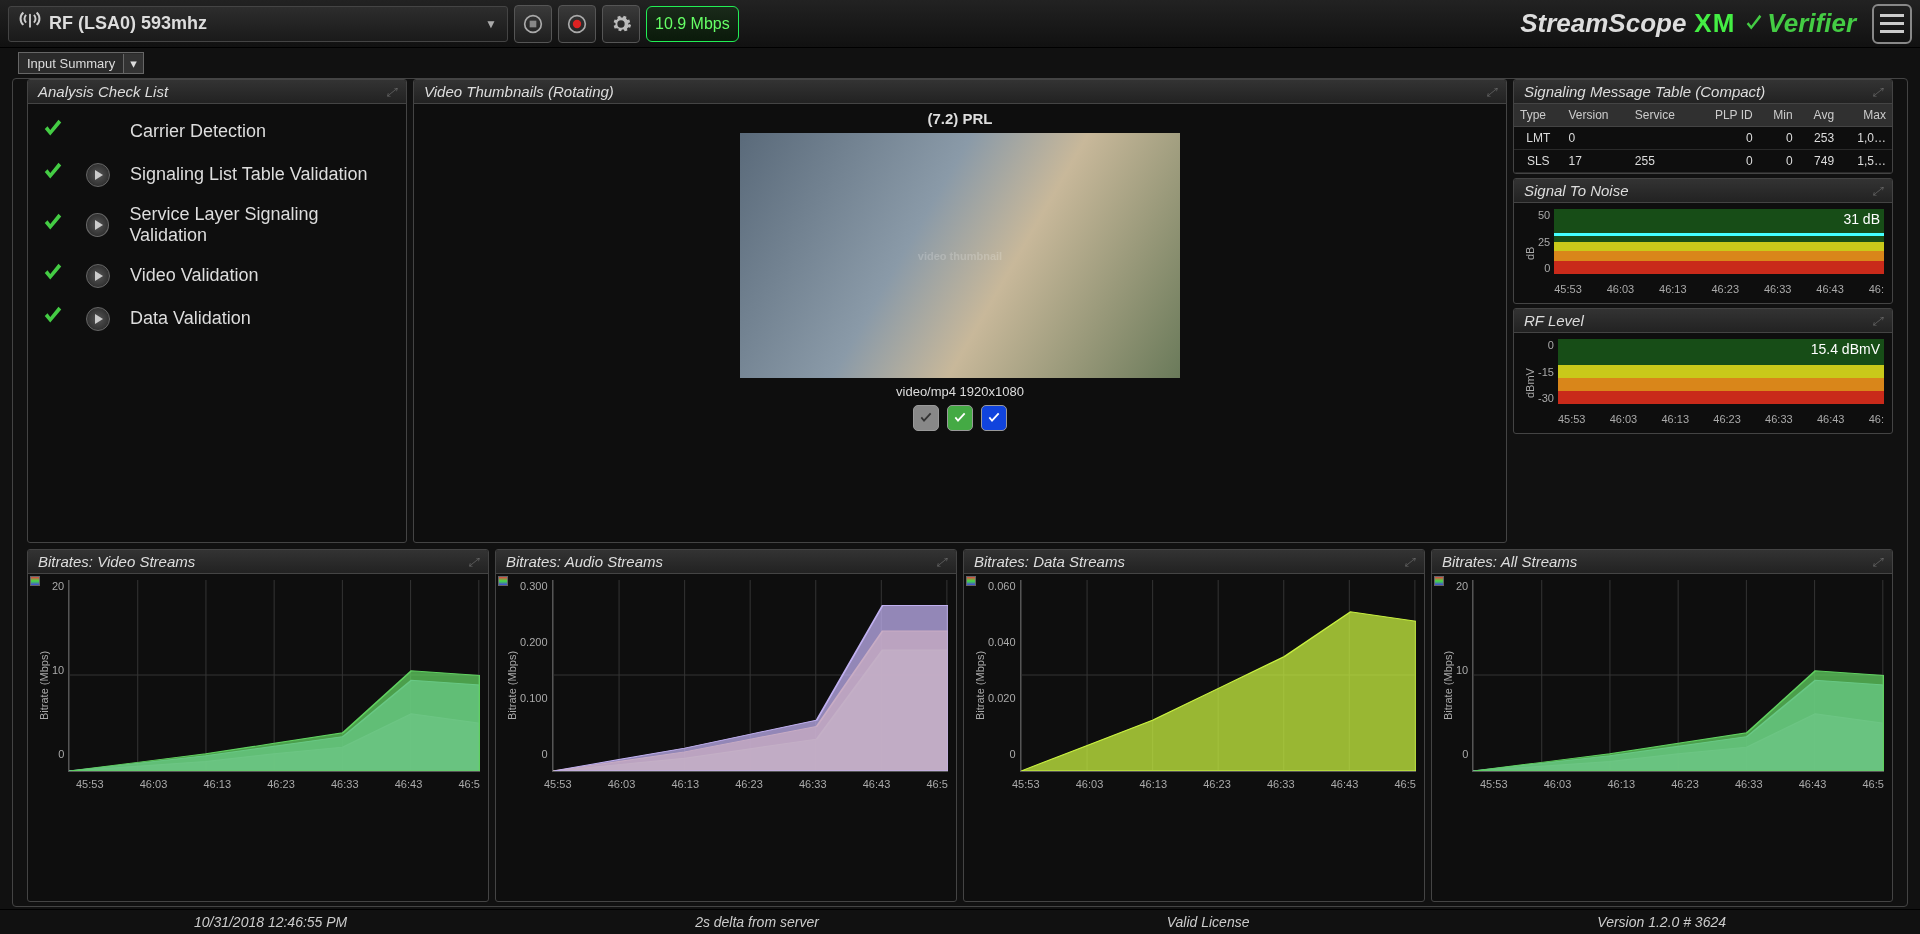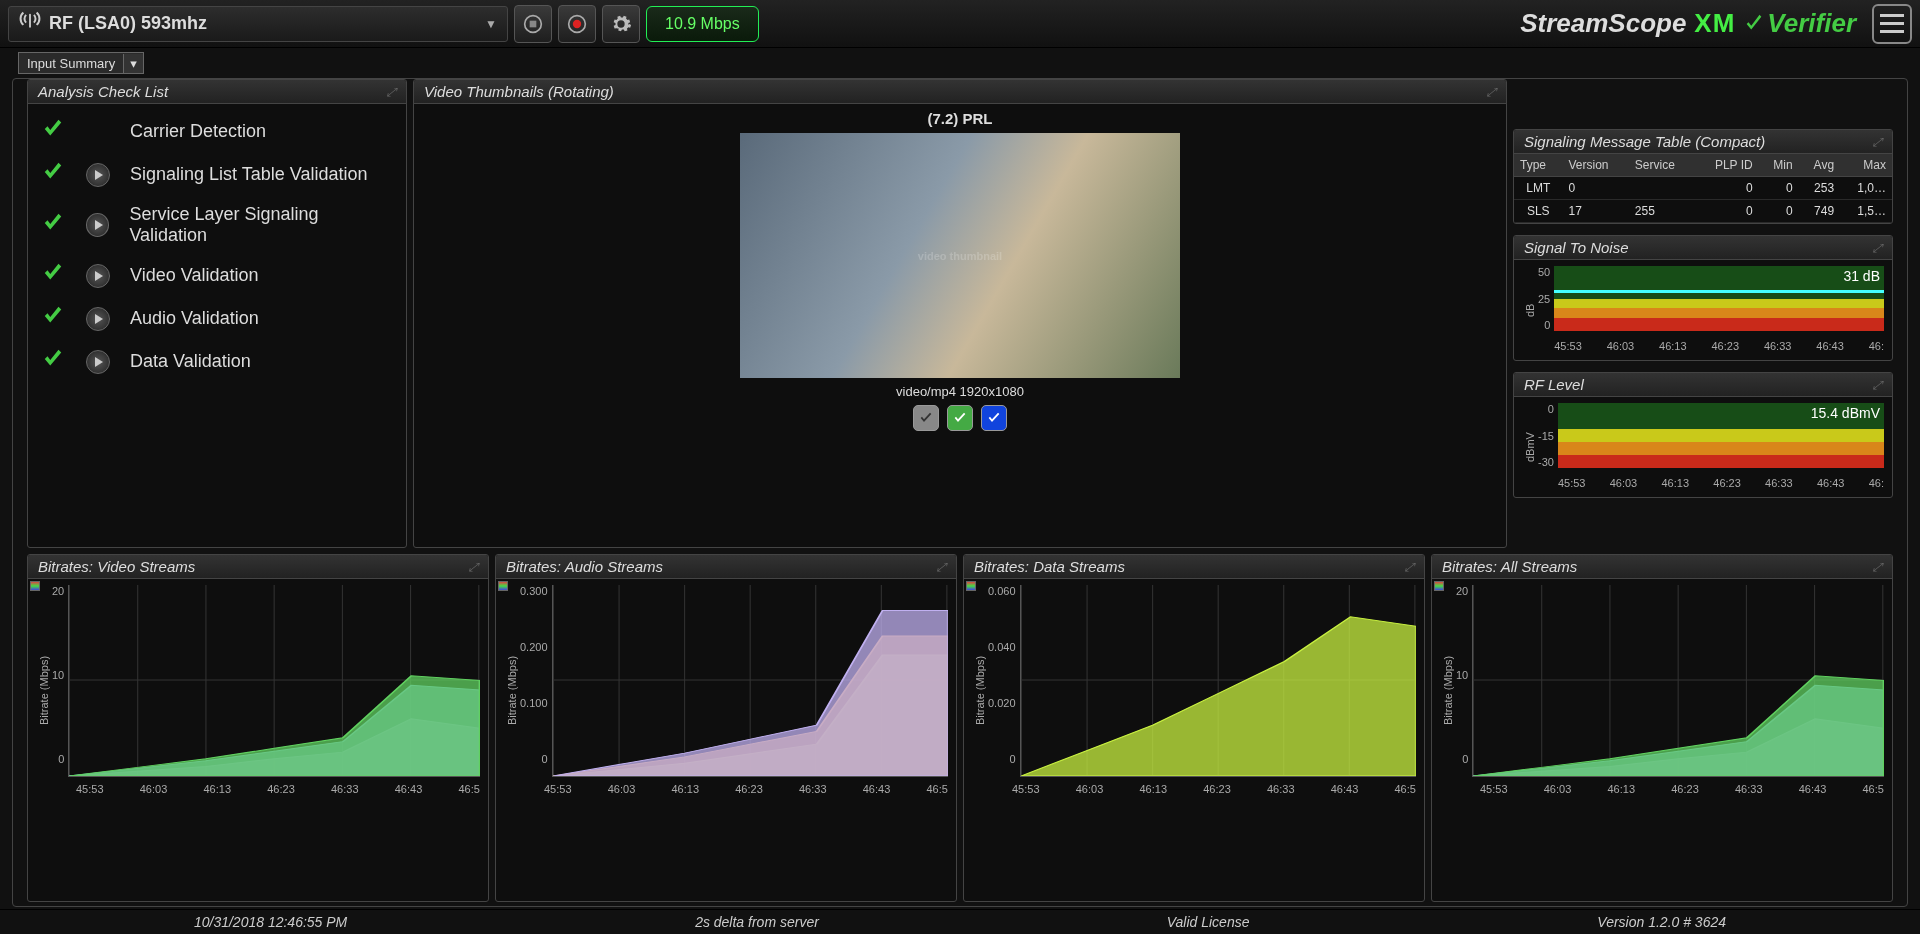--- a/index.html
+++ b/index.html
@@ -5,21 +5,21 @@
   * { box-sizing: border-box; margin: 0; padding: 0; }
   html, body { width: 100%; height: 100%; background: #111; color: #ddd; font-family: "Segoe UI", Arial, sans-serif; font-size: 13px; overflow: hidden; }
   body { display: flex; flex-direction: column; }
 
   
   .topbar { display: flex; align-items: center; gap: 6px; padding: 4px 8px; background: linear-gradient(#222,#111); border-bottom: 1px solid #000; height: 48px; }
   .rf-dropdown { flex: 0 0 500px; height: 36px; background: linear-gradient(#2d2d2d,#1a1a1a); border: 1px solid #444; border-radius: 3px; display: flex; align-items: center; gap: 8px; padding: 0 10px; font-size: 18px; font-weight: bold; }
   .rf-dropdown .antenna-icon svg { width: 22px; height: 22px; fill: #ccc; }
   .rf-dropdown .chev { margin-left: auto; font-size: 12px; color: #aaa; }
   .top-btn { width: 38px; height: 38px; background: linear-gradient(#3a3a3a,#1e1e1e); border: 1px solid #555; border-radius: 4px; display: flex; align-items: center; justify-content: center; }
-  .bitrate-box { height: 36px; padding: 0 18px; border: 1px solid #2e5; border-radius: 6px; background: linear-gradient(#1a2a1a,#0a1a0a); color: #6f6; font-size: 16px; display: flex; align-items: center; }
+  .bitrate-box { height: 36px; padding: 0 8px; border: 1px solid #2e5; border-radius: 6px; background: linear-gradient(#1a2a1a,#0a1a0a); color: #6f6; font-size: 16px; display: flex; align-items: center; }
   .brand { margin-left: auto; display: flex; align-items: center; gap: 8px; font-size: 26px; font-style: italic; font-weight: bold; }
   .brand .xm { color: #4e4; font-style: normal; font-weight: bold; letter-spacing: 1px; }
   .brand .verifier { color: #4c4; font-style: italic; }
   .menu-btn { width: 40px; height: 40px; border: 2px solid #888; border-radius: 6px; display: flex; flex-direction: column; justify-content: center; gap: 5px; padding: 6px; margin-left: 10px; }
   .menu-btn div { height: 3px; background: #ccc; }
 
   
   .subbar { padding: 4px 18px; }
   .sub-drop { display: inline-flex; align-items: center; border: 1px solid #666; background: #2a2a2a; font-size: 13px; height: 22px; }
   .sub-drop span { padding: 10px 8px; }
@@ -43,21 +43,21 @@
   .vid-wrap { display: flex; flex-direction: column; align-items: center; gap: 6px; }
   .vid-title { font-weight: bold; font-size: 15px; }
   .vid-box { width: 440px; height: 245px; background: linear-gradient(120deg,#5a6a7a,#8a9aa8 40%,#c8b89a 60%,#6a7a5a); display: flex; align-items: center; justify-content: center; color: rgba(255,255,255,0.2); font-size: 11px; font-weight: bold; }
   .tick-btn { width: 26px; height: 26px; border-radius: 5px; border: 1px solid #999; display: inline-flex; align-items: center; justify-content: center; margin: 0 2px; }
   .tick-btn.gray { background: #888; }
   .tick-btn.green { background: #4a4; }
   .tick-btn.blue { background: #14d; }
   .tick-btn svg { width: 16px; height: 16px; }
 
   
-  .rcol { display: flex; flex-direction: column; gap: 11px; justify-content: center; }
+  .rcol { display: flex; flex-direction: column; gap: 4px; }
   .sig-table { width: 100%; border-collapse: collapse; font-size: 12px; }
   .sig-table th { background: #303030; font-weight: normal; text-align: left; padding: 4px 6px; border-bottom: 1px solid #444; color: #ccc; }
   .sig-table td { padding: 4px 6px; border-bottom: 1px solid #2a2a2a; text-align: left; }
   .sig-table td.center { text-align: center; }
   .sig-table td.right, .sig-table th.right { text-align: right; }
 
   .mini-chart { position: relative; height: 88px; display: flex; }
   .mini-chart .ylab { writing-mode: vertical-rl; transform: rotate(180deg); font-size: 11px; color: #aaa; text-align: center; padding: 0 2px; }
   .mini-chart .yticks { display: flex; flex-direction: column; justify-content: space-between; font-size: 11px; color: #aaa; text-align: right; padding-right: 4px; height: 65px; }
   .mini-chart .plot { flex: 1; position: relative; }
@@ -166,27 +166,20 @@
             </svg></span>
           <span class="play-ico"></span>
           <span>Service Layer Signaling Validation</span>
         </div>
         <div class="check-row">
           <span class="check-ico"><svg viewBox="0 0 24 24">
               <path fill="#4c4" d="M3 12l6 7L21 5l-3-3L9 13l-3-4z"></path>
             </svg></span>
           <span class="play-ico"></span>
           <span>Video Validation</span>
-        </div>
-        <div class="check-row">
-          <span class="check-ico"><svg viewBox="0 0 24 24">
-              <path fill="#4c4" d="M3 12l6 7L21 5l-3-3L9 13l-3-4z"></path>
-            </svg></span>
-          <span class="play-ico"></span>
-          <span>Audio Validation</span>
         </div>
         <div class="check-row">
           <span class="check-ico"><svg viewBox="0 0 24 24">
               <path fill="#4c4" d="M3 12l6 7L21 5l-3-3L9 13l-3-4z"></path>
             </svg></span>
           <span class="play-ico"></span>
           <span>Data Validation</span>
         </div>
       </div>
   </div>

